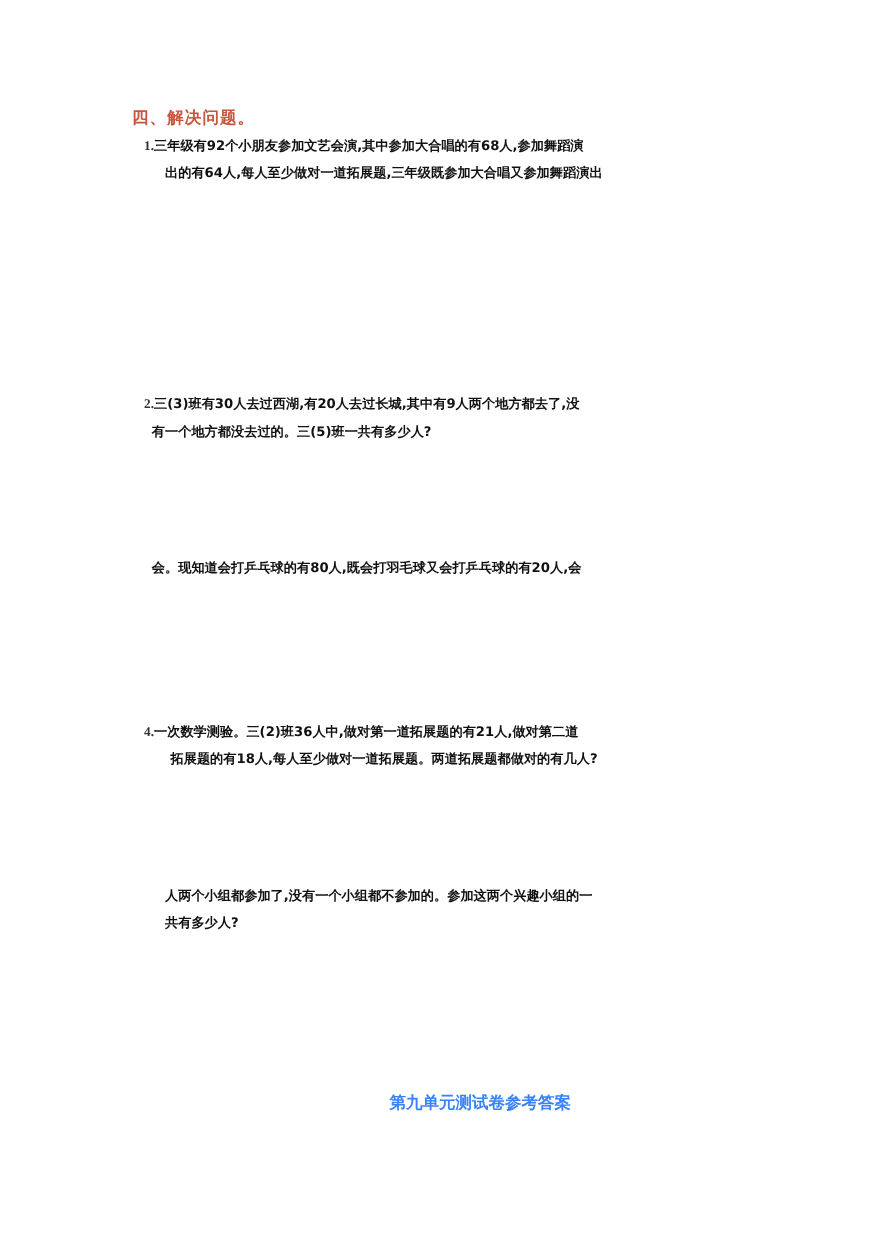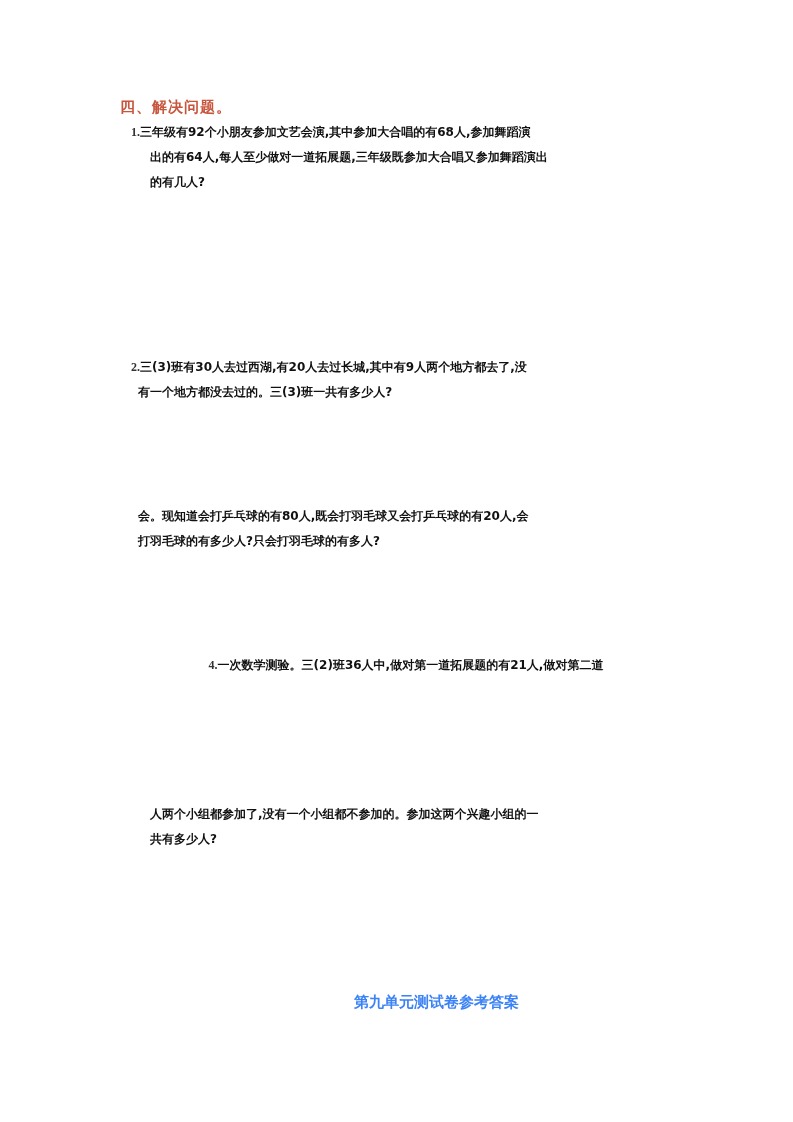--- a/index.html
+++ b/index.html
@@ -46,21 +46,21 @@
     .problem .num {
       font-family: "Liberation Serif", "DejaVu Serif", serif;
       color: #333;
     }
     .line.indent { padding-left: 19px; }
     .line.indent-2 { padding-left: 7px; }
     .line.indent-4 { padding-left: 24px; }
     #p1 { top: 120px; }
     #p2 { top: 355px; }
     #p3 { top: 504px; }
-    #p4 { top: 653px; text-align: center; }
+    #p4 { top: 653px; }
     #p5 { top: 802px; }
     .answer-title {
       position: absolute;
       left: 0;
       width: 793px;
       top: 993px;
       text-align: center;
       font-size: 15px;
       color: #3b82f6;
       white-space: nowrap;
@@ -70,35 +70,34 @@
 </head>
 <body>
 
 <div class="page">
 
   <div class="section-heading">四、解决问题。</div>
 
   <div class="problem" id="p1">
     <span class="line"><span class="num">1.</span><span>三年级有92个小朋友参加文艺会演,其中参加大合唱的有68人,参加舞蹈演</span></span>
     <span class="line indent">出的有64人,每人至少做对一道拓展题,三年级既参加大合唱又参加舞蹈演出</span>
-    <span class="line indent">的有几人?</span>
   </div>
 
   <div class="problem" id="p2">
     <span class="line"><span class="num">2.</span><span>三(3)班有30人去过西湖,有20人去过长城,其中有9人两个地方都去了,没</span></span>
-    <span class="line indent-2">有一个地方都没去过的。三(3)班一共有多少人?</span>
+    <span class="line indent-2">有一个地方都没去过的。三(5)班一共有多少人?</span>
   </div>
 
   <div class="problem" id="p3">
     <span class="line indent-2">会。现知道会打乒乓球的有80人,既会打羽毛球又会打乒乓球的有20人,会</span>
-    <span class="line indent-2">打羽毛球的有多少人?只会打羽毛球的有多人?</span>
   </div>
 
   <div class="problem" id="p4">
     <span class="line"><span class="num">4.</span><span>一次数学测验。三(2)班36人中,做对第一道拓展题的有21人,做对第二道</span></span>
+    <span class="line indent-4">拓展题的有18人,每人至少做对一道拓展题。两道拓展题都做对的有几人?</span>
   </div>
 
   <div class="problem" id="p5">
     <span class="line indent">人两个小组都参加了,没有一个小组都不参加的。参加这两个兴趣小组的一</span>
     <span class="line indent">共有多少人?</span>
   </div>
 
   <div class="answer-title">第九单元测试卷参考答案</div>
 
 </div>

